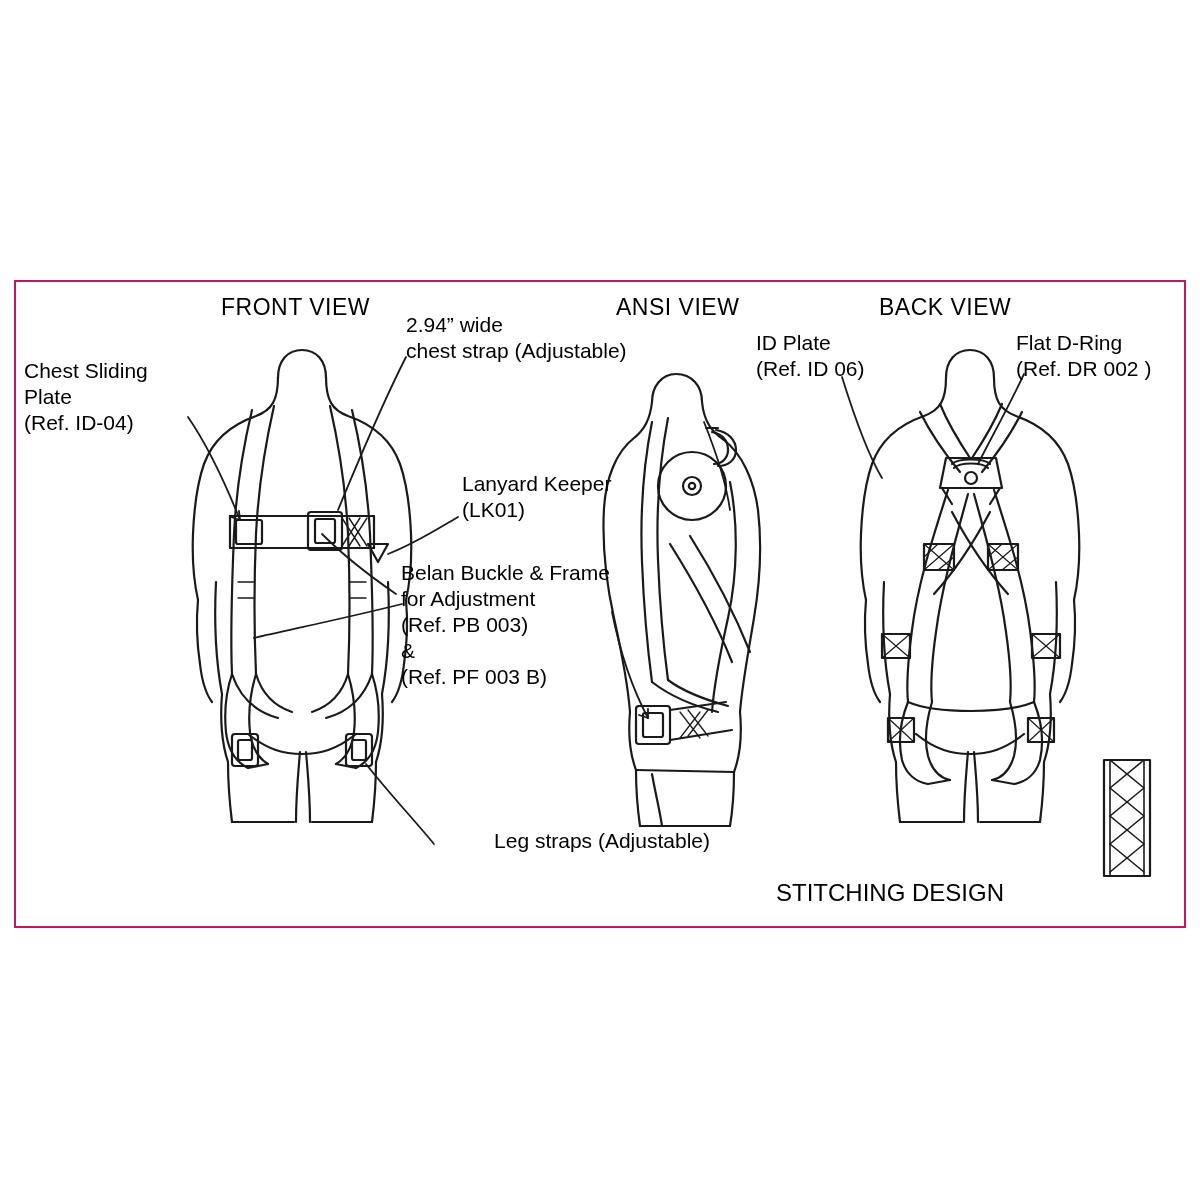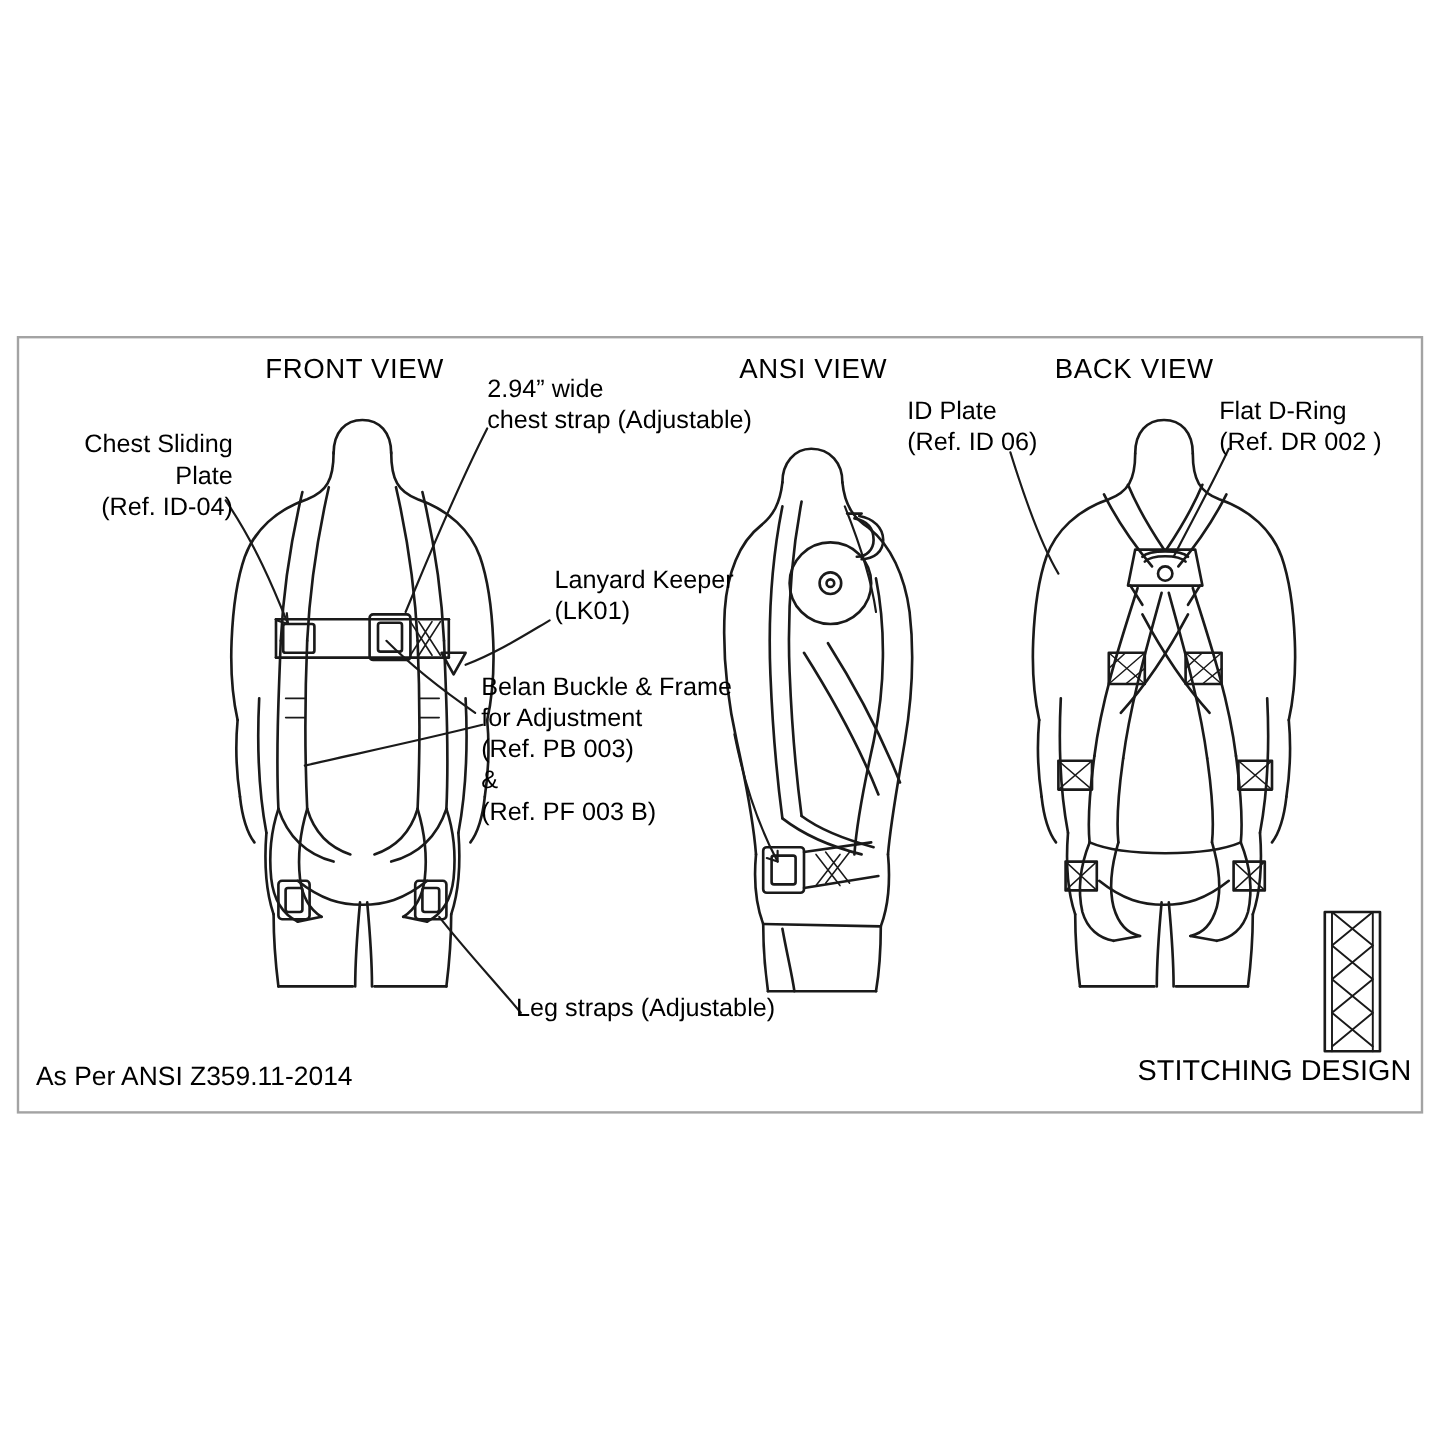--- a/index.html
+++ b/index.html
@@ -14,21 +14,21 @@
     color: #000000;
     position: relative;
     overflow: hidden;
   }
   #sheet {
     position: absolute;
     left: 14px;
     top: 280px;
     width: 1172px;
     height: 648px;
-    border: 2px solid #a3a3a3;
+    border: 2px solid #be185d;
     box-sizing: border-box;
     background: #fff;
   }
   svg.draw {
     position: absolute;
     left: 0;
     top: 0;
     width: 1172px;
     height: 648px;
   }
@@ -38,21 +38,21 @@
     font-size: 21px;
     line-height: 26px;
     color: #000;
     white-space: pre;
   }
   .view-title {
     font-size: 23px;
     letter-spacing: 0.5px;
   }
   .ctr { text-align: left; }
-  .rt { text-align: right; }
+  .rt { }
   .footer-left {
     font-size: 22px;
   }
   .footer-right {
     font-size: 24px;
   }
 </style>
 </head>
 <body>
 
@@ -303,23 +303,22 @@
 (Ref. ID-04)</div>
   <div class="lbl" style="left:390px; top:30px; width:270px;">2.94” wide
 chest strap (Adjustable)</div>
   <div class="lbl" style="left:446px; top:189px; width:210px;">Lanyard Keeper
 (LK01)</div>
   <div class="lbl ctr" style="left:385px; top:278px; width:250px;">Belan Buckle &amp; Frame
 for Adjustment
 (Ref. PB 003)
 &amp;
 (Ref. PF 003 B)</div>
-  <div class="lbl" style="left:414px; top:546px; width:280px;">Leg straps (Adjustable)</div>
+  <div class="lbl" style="left:414px; top:546px; width:280px;text-align:right;">Leg straps (Adjustable)</div>
 
   <div class="lbl ctr" style="left:740px; top:48px; width:160px;">ID Plate
 (Ref. ID 06)</div>
   <div class="lbl" style="left:1000px; top:48px; width:180px;">Flat D-Ring
 (Ref. DR 002 )</div>
 
-  <div class="lbl footer-left" style="left:14px; top:602px; width:420px;">As Per ANSI Z359.11-2014</div>
   <div class="lbl footer-right rt" style="left:760px; top:598px; width:400px;">STITCHING DESIGN</div>
 
 </div>
 
 </body></html>

